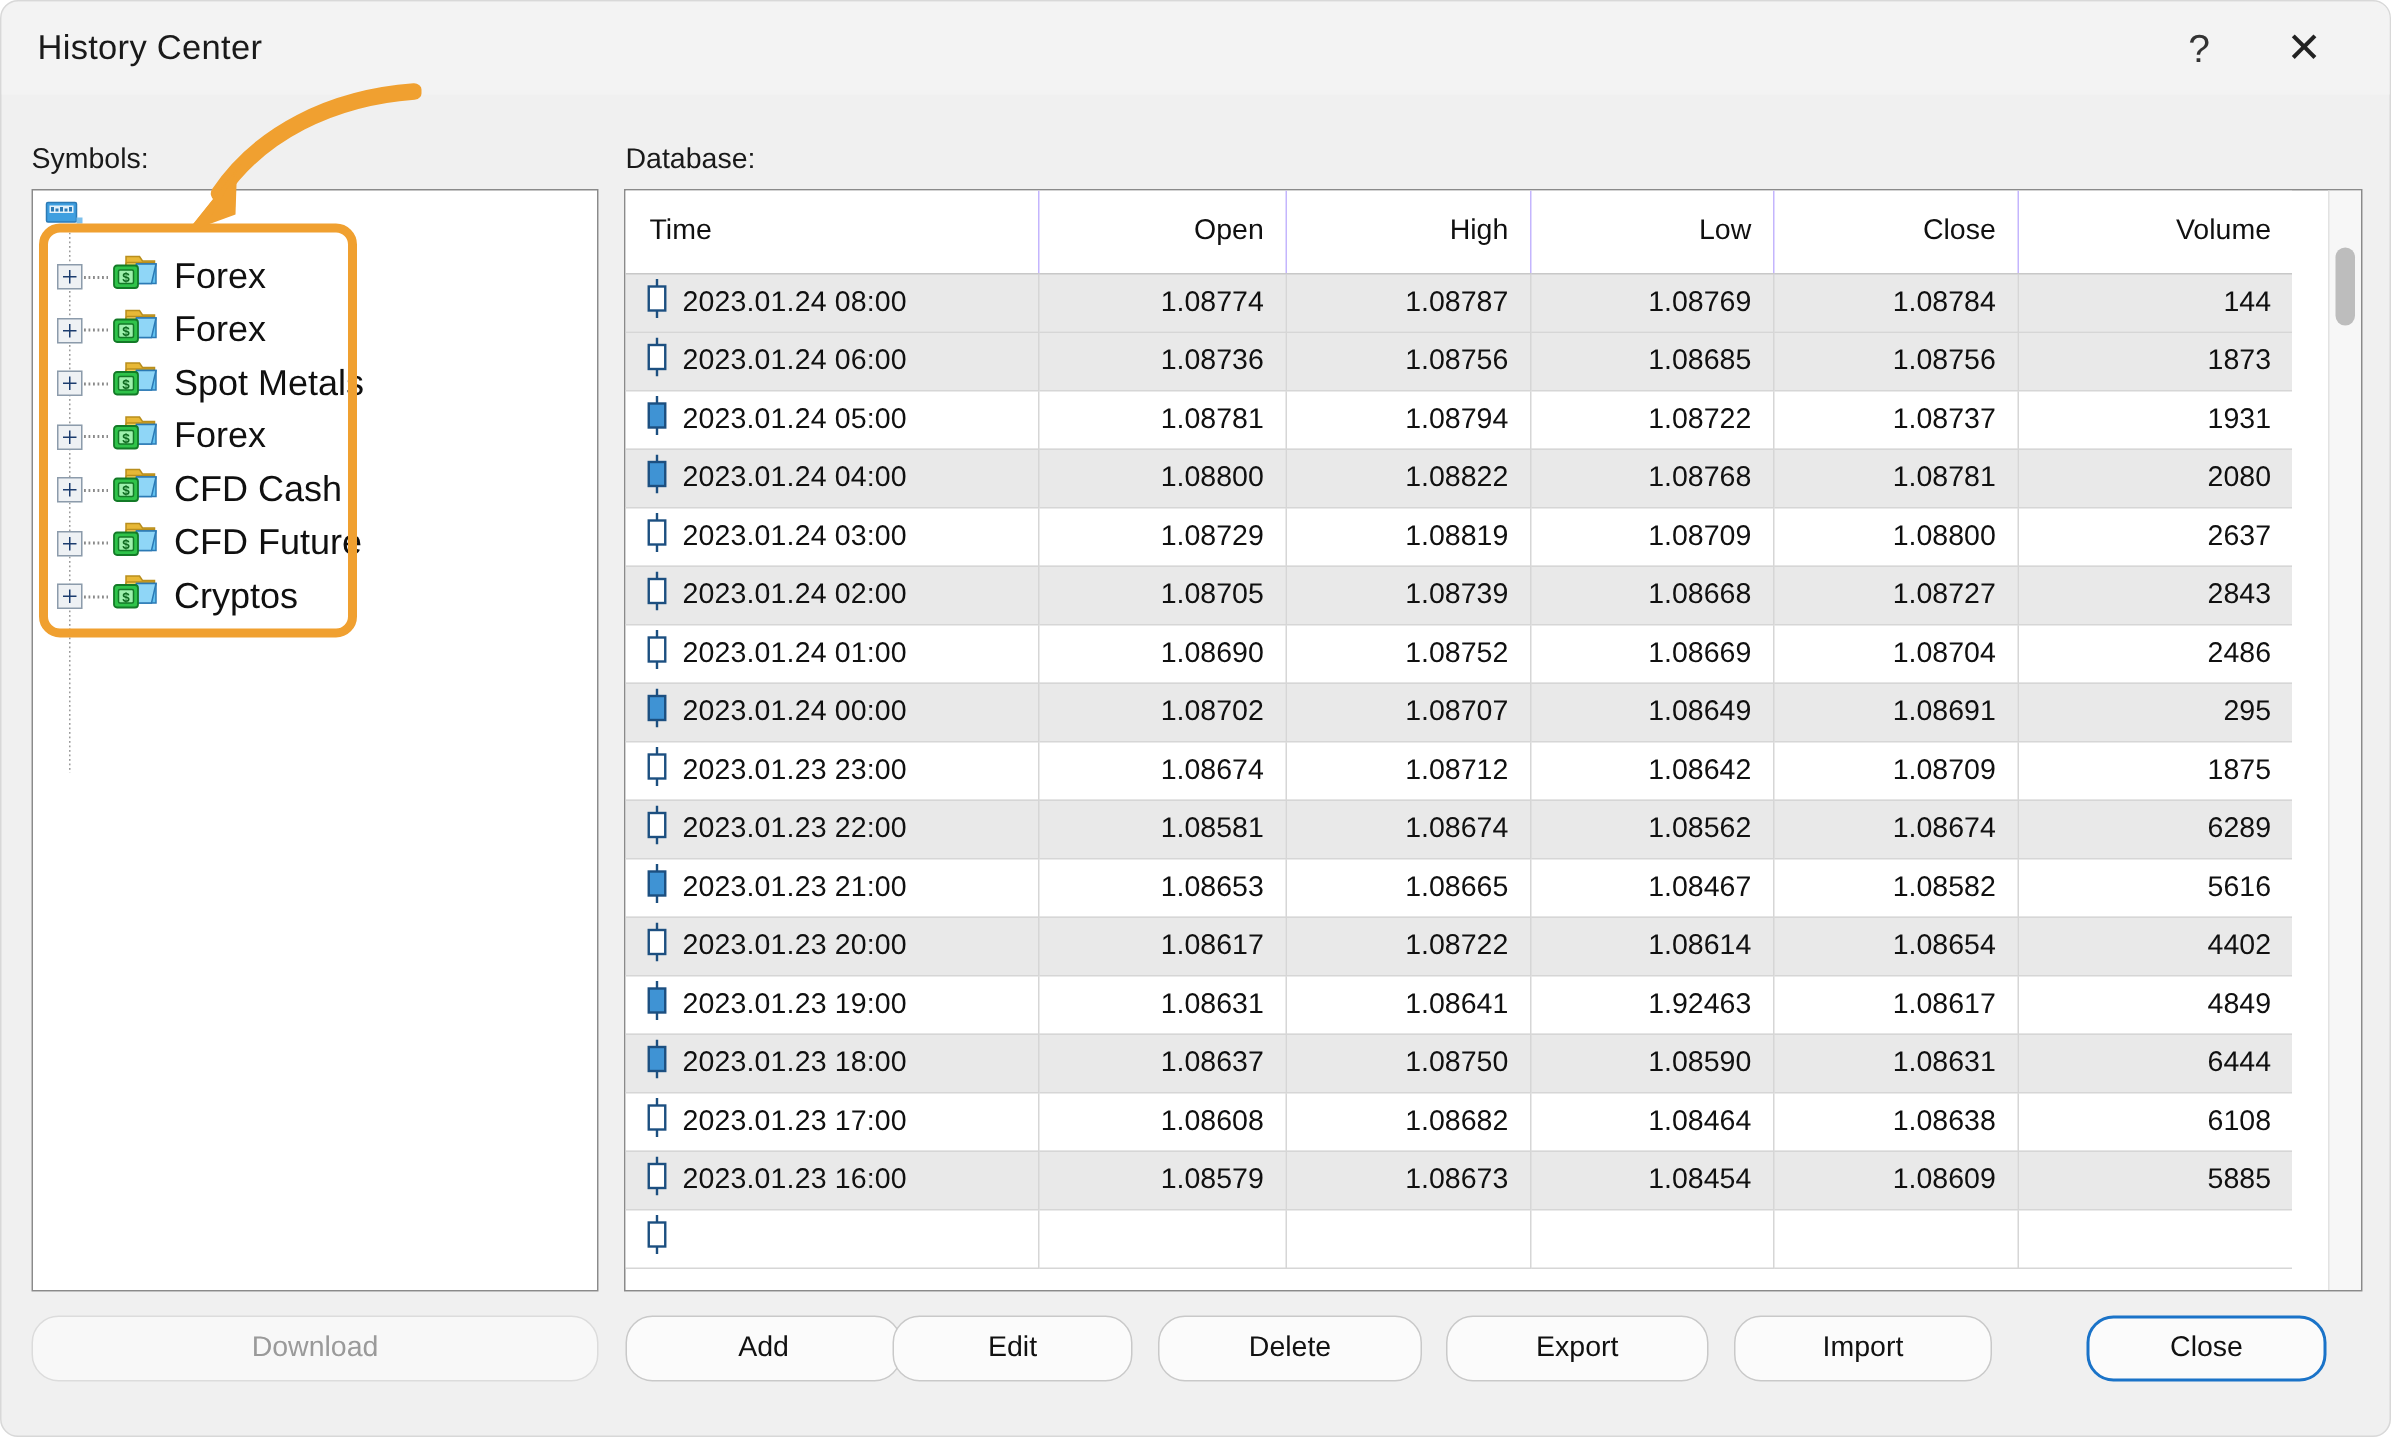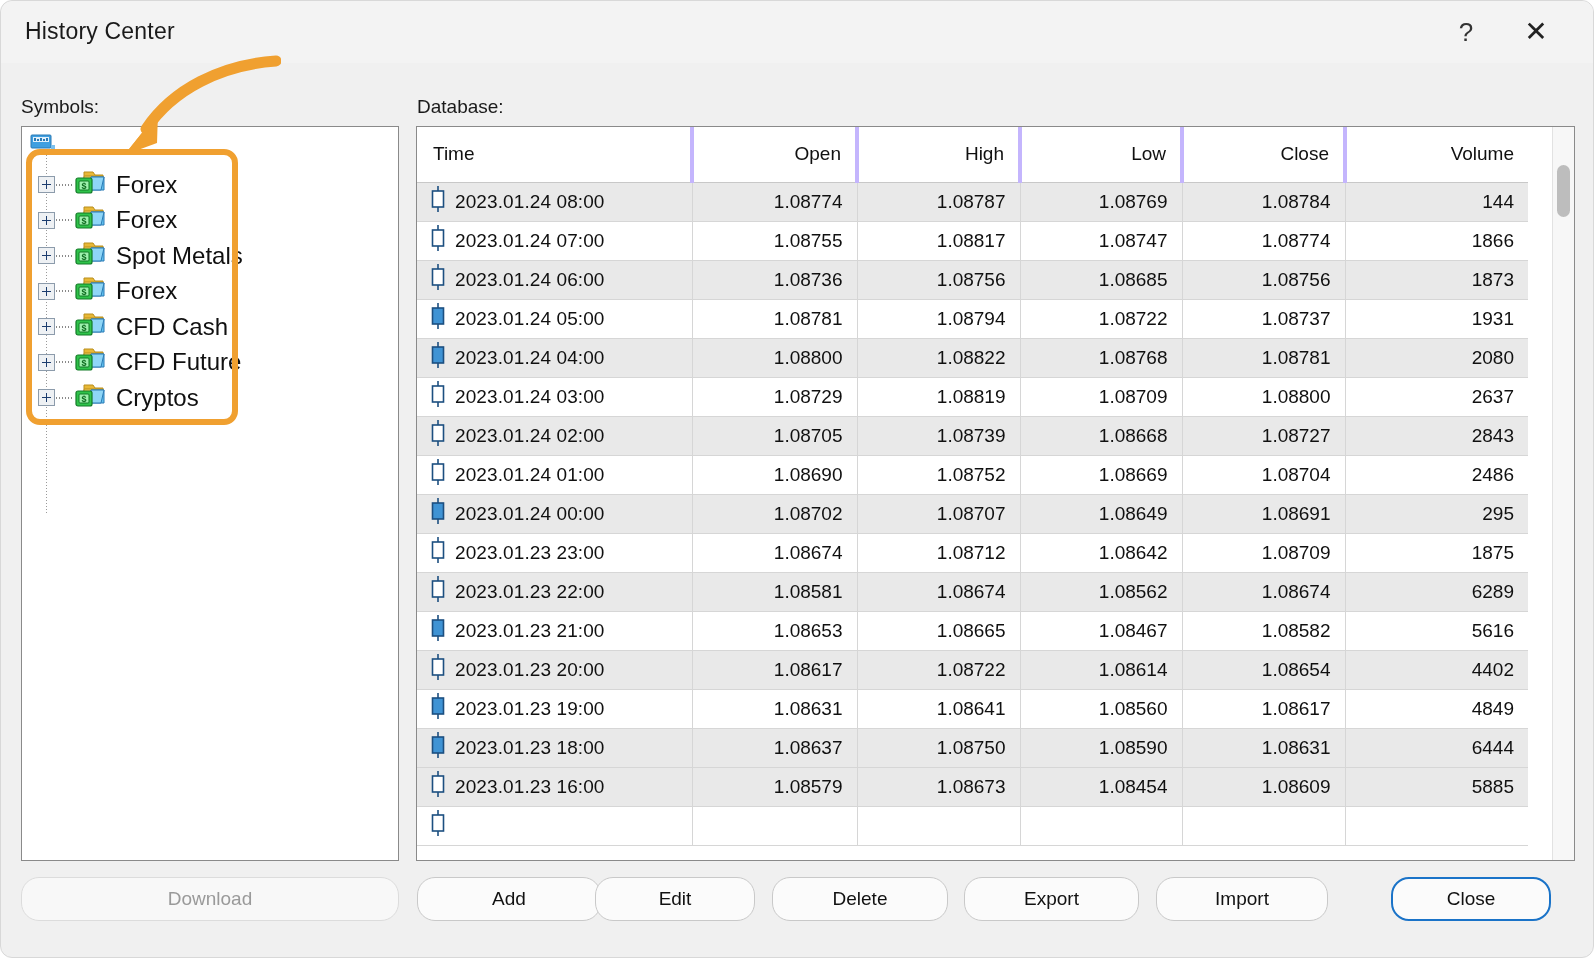--- a/index.html
+++ b/index.html
@@ -136,21 +136,21 @@
   }
   table.grid {
     border-collapse: collapse;
     table-layout: fixed;
     width: 1111px;
     font-size: 19px;
   }
   table.grid th {
     height: 55px;
     background: #ffffff;
-    border-right: 4px solid #c4b5fd;
+    border-right: 1px solid #c4b5fd;
     border-bottom: 1px solid #c8c8c8;
     font-weight: normal;
     color: #101010;
     padding: 0 14px;
     text-align: right;
     vertical-align: middle;
     white-space: nowrap;
   }
   table.grid th.th-time { text-align: left; padding-left: 16px; }
   table.grid th:last-child { border-right: none; }
@@ -395,36 +395,20 @@
                   </svg></span>
                 <span class="time-text">2023.01.24 08:00</span>
               </span>
             </td>
             <td>1.08774</td>
             <td>1.08787</td>
             <td>1.08769</td>
             <td>1.08784</td>
             <td>144</td>
           </tr>
-          <tr class="even">
-            <td class="cell-time">
-              <span class="time-wrap">
-                <span><svg class="candle" viewBox="0 0 14 26">
-                    <line x1="7" y1="0" x2="7" y2="26" stroke="#1c4f80" stroke-width="1.6"></line>
-                    <rect x="1.5" y="5" width="11" height="16" fill="#ffffff" stroke="#1c4f80" stroke-width="1.6"></rect>
-                  </svg></span>
-                <span class="time-text">2023.01.24 07:00</span>
-              </span>
-            </td>
-            <td>1.08755</td>
-            <td>1.08817</td>
-            <td>1.08747</td>
-            <td>1.08774</td>
-            <td>1866</td>
-          </tr>
           <tr class="odd">
             <td class="cell-time">
               <span class="time-wrap">
                 <span><svg class="candle" viewBox="0 0 14 26">
                     <line x1="7" y1="0" x2="7" y2="26" stroke="#1c4f80" stroke-width="1.6"></line>
                     <rect x="1.5" y="5" width="11" height="16" fill="#ffffff" stroke="#1c4f80" stroke-width="1.6"></rect>
                   </svg></span>
                 <span class="time-text">2023.01.24 06:00</span>
               </span>
             </td>
@@ -599,39 +583,55 @@
               <span class="time-wrap">
                 <span><svg class="candle" viewBox="0 0 14 26">
                     <line x1="7" y1="0" x2="7" y2="26" stroke="#1c4f80" stroke-width="1.6"></line>
                     <rect x="1.5" y="5" width="11" height="16" fill="#3f93d4" stroke="#1c4f80" stroke-width="1.6"></rect>
                   </svg></span>
                 <span class="time-text">2023.01.23 19:00</span>
               </span>
             </td>
             <td>1.08631</td>
             <td>1.08641</td>
-            <td>1.08560</td>
+            <td>1.92463</td>
             <td>1.08617</td>
             <td>4849</td>
           </tr>
           <tr class="odd">
             <td class="cell-time">
               <span class="time-wrap">
                 <span><svg class="candle" viewBox="0 0 14 26">
                     <line x1="7" y1="0" x2="7" y2="26" stroke="#1c4f80" stroke-width="1.6"></line>
                     <rect x="1.5" y="5" width="11" height="16" fill="#3f93d4" stroke="#1c4f80" stroke-width="1.6"></rect>
                   </svg></span>
                 <span class="time-text">2023.01.23 18:00</span>
               </span>
             </td>
             <td>1.08637</td>
             <td>1.08750</td>
             <td>1.08590</td>
             <td>1.08631</td>
             <td>6444</td>
+          </tr>
+          <tr class="even">
+            <td class="cell-time">
+              <span class="time-wrap">
+                <span><svg class="candle" viewBox="0 0 14 26">
+                    <line x1="7" y1="0" x2="7" y2="26" stroke="#1c4f80" stroke-width="1.6"></line>
+                    <rect x="1.5" y="5" width="11" height="16" fill="#ffffff" stroke="#1c4f80" stroke-width="1.6"></rect>
+                  </svg></span>
+                <span class="time-text">2023.01.23 17:00</span>
+              </span>
+            </td>
+            <td>1.08608</td>
+            <td>1.08682</td>
+            <td>1.08464</td>
+            <td>1.08638</td>
+            <td>6108</td>
           </tr>
           <tr class="odd">
             <td class="cell-time">
               <span class="time-wrap">
                 <span><svg class="candle" viewBox="0 0 14 26">
                     <line x1="7" y1="0" x2="7" y2="26" stroke="#1c4f80" stroke-width="1.6"></line>
                     <rect x="1.5" y="5" width="11" height="16" fill="#ffffff" stroke="#1c4f80" stroke-width="1.6"></rect>
                   </svg></span>
                 <span class="time-text">2023.01.23 16:00</span>
               </span>

